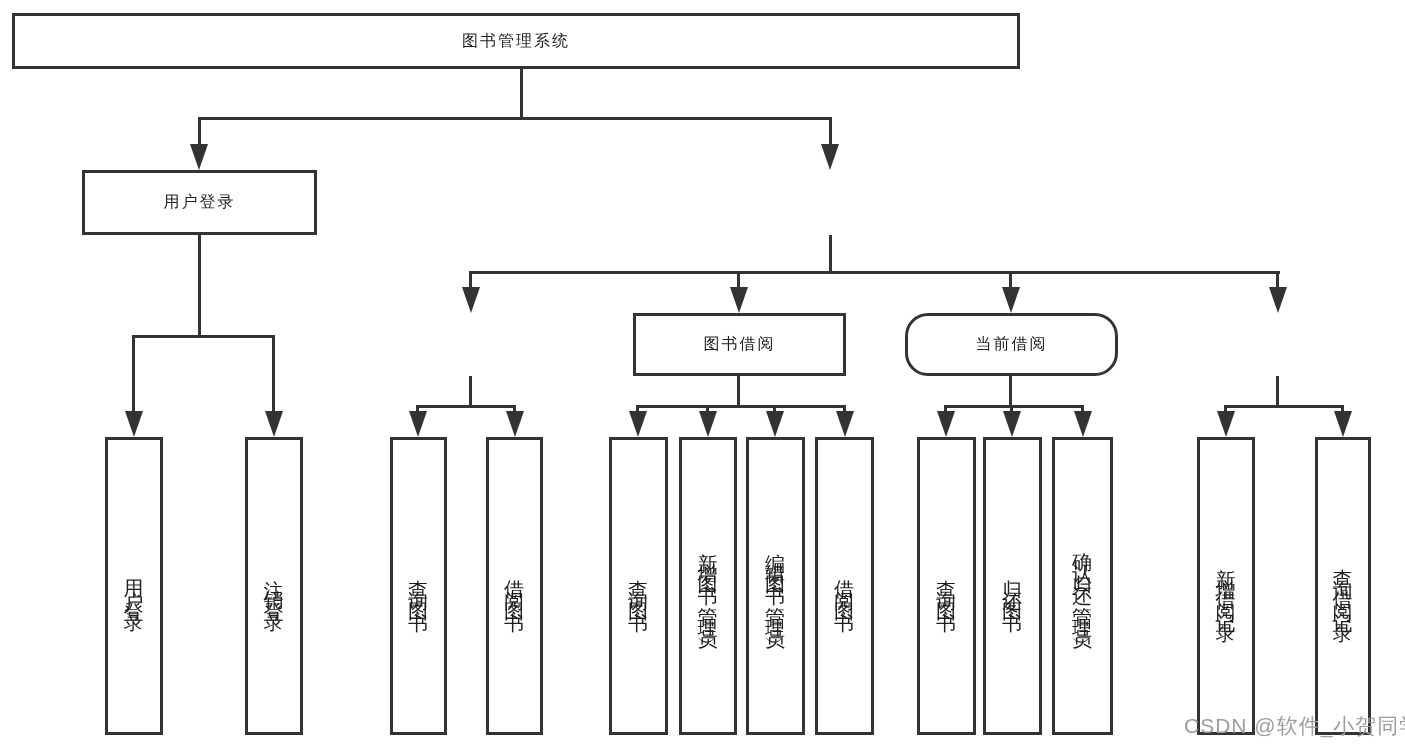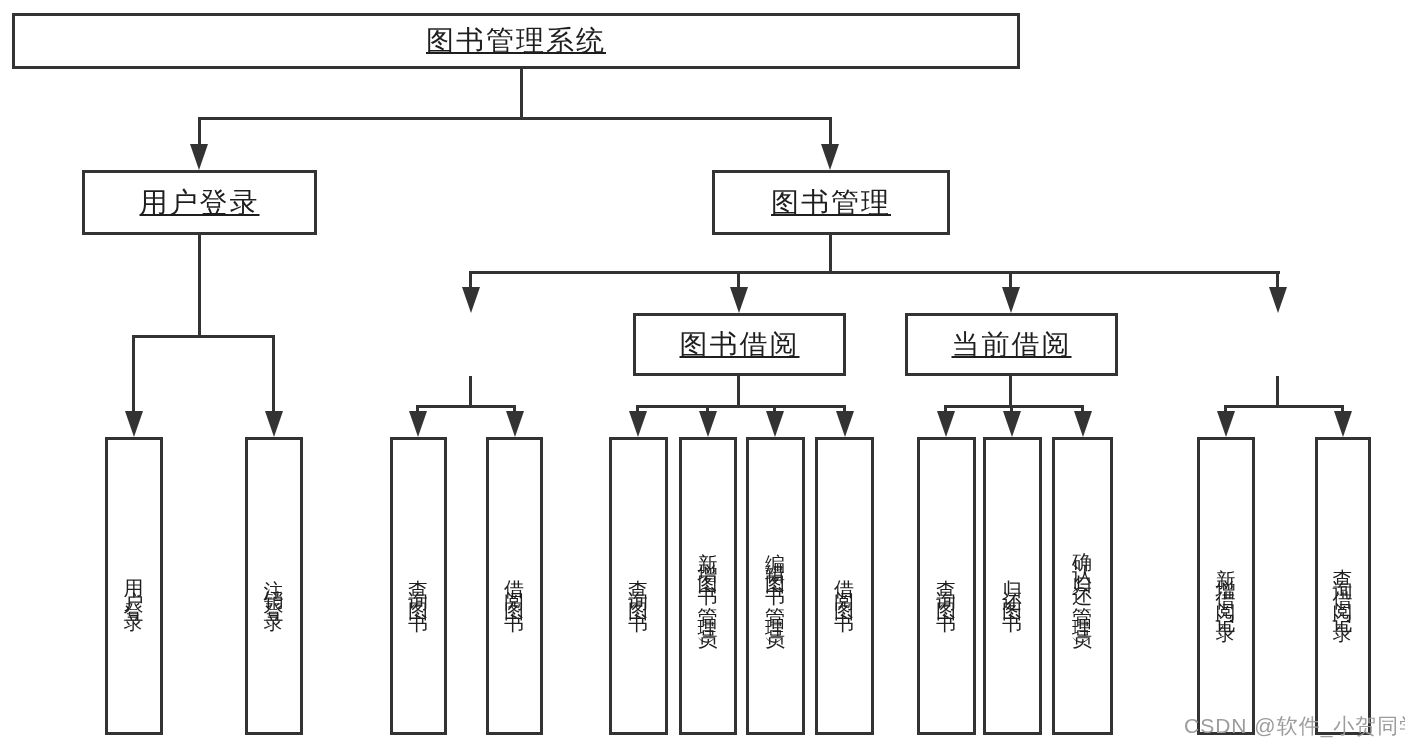--- a/index.html
+++ b/index.html
@@ -19,23 +19,22 @@
     position: absolute;
     box-sizing: border-box;
     border: 3px solid #333333;
     background: #ffffff;
     display: flex;
     align-items: center;
     justify-content: center;
     color: #1e1e1e;
   }
   .hnode {
-    font-size: 28px;
+    font-size: 16px;
     letter-spacing: 2px;
-    text-decoration: underline;
   }
   .node-root {
     left: 12px; top: 13px; width: 1008px; height: 56px;
   }
   .leaf {
     top: 437px;
     height: 298px;
   }
   .vtext {
     writing-mode: vertical-rl;
@@ -81,23 +80,20 @@
   <div class="vl" style="left:520px; top:68px; height:51px;"></div>
   <div class="hl" style="left:198px; top:117px; width:634px;"></div>
   <div class="vl" style="left:198px; top:117px; height:30px;"></div>
   <div class="arrow" style="left:190px; top:144px;"></div>
   <div class="vl" style="left:829px; top:117px; height:30px;"></div>
   <div class="arrow" style="left:821px; top:144px;"></div>
 
   <div class="node hnode" style="left:82px; top:170px; width:235px; height:65px;">
     <span>用户登录</span>
   </div>
-  <div class="node hnode" style="left:712px; top:170px; width:238px; height:65px;">
-    <span>图书管理</span>
-  </div>
 
   <div class="vl" style="left:198px; top:234px; height:103px;"></div>
   <div class="hl" style="left:132px; top:335px; width:143px;"></div>
   <div class="vl" style="left:132px; top:335px; height:78px;"></div>
   <div class="arrow" style="left:125px; top:411px;"></div>
   <div class="vl" style="left:272px; top:335px; height:78px;"></div>
   <div class="arrow" style="left:265px; top:411px;"></div>
 
   <div class="vl" style="left:829px; top:235px; height:39px;"></div>
   <div class="hl" style="left:469px; top:271px; width:811px;"></div>
@@ -106,21 +102,21 @@
   <div class="vl" style="left:737px; top:271px; height:18px;"></div>
   <div class="arrow" style="left:730px; top:287px;"></div>
   <div class="vl" style="left:1009px; top:271px; height:18px;"></div>
   <div class="arrow" style="left:1002px; top:287px;"></div>
   <div class="vl" style="left:1276px; top:271px; height:18px;"></div>
   <div class="arrow" style="left:1269px; top:287px;"></div>
 
   <div class="node hnode" style="left:633px; top:313px; width:213px; height:63px;">
     <span>图书借阅</span>
   </div>
-  <div class="node hnode" style="left:905px; top:313px; width:213px; height:63px;">
+  <div class="node hnode" style="left:905px; top:313px; width:213px; height:63px;border-radius:23px;">
     <span>当前借阅</span>
   </div>
 
   <div class="vl" style="left:469px; top:376px; height:32px;"></div>
   <div class="hl" style="left:416px; top:405px; width:100px;"></div>
   <div class="vl" style="left:416px; top:405px; height:9px;"></div>
   <div class="arrow" style="left:409px; top:411px;"></div>
   <div class="vl" style="left:513px; top:405px; height:9px;"></div>
   <div class="arrow" style="left:506px; top:411px;"></div>
 

